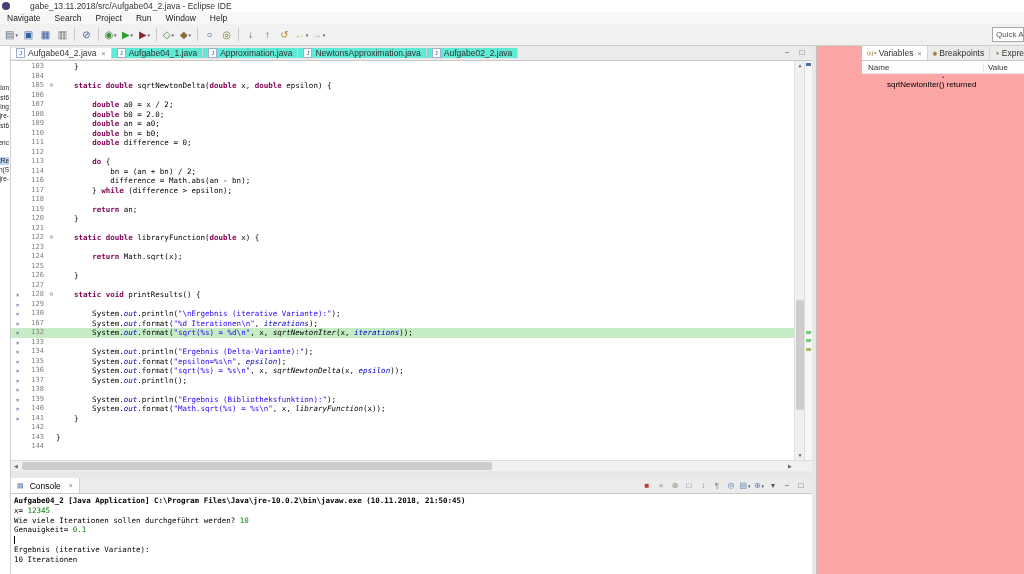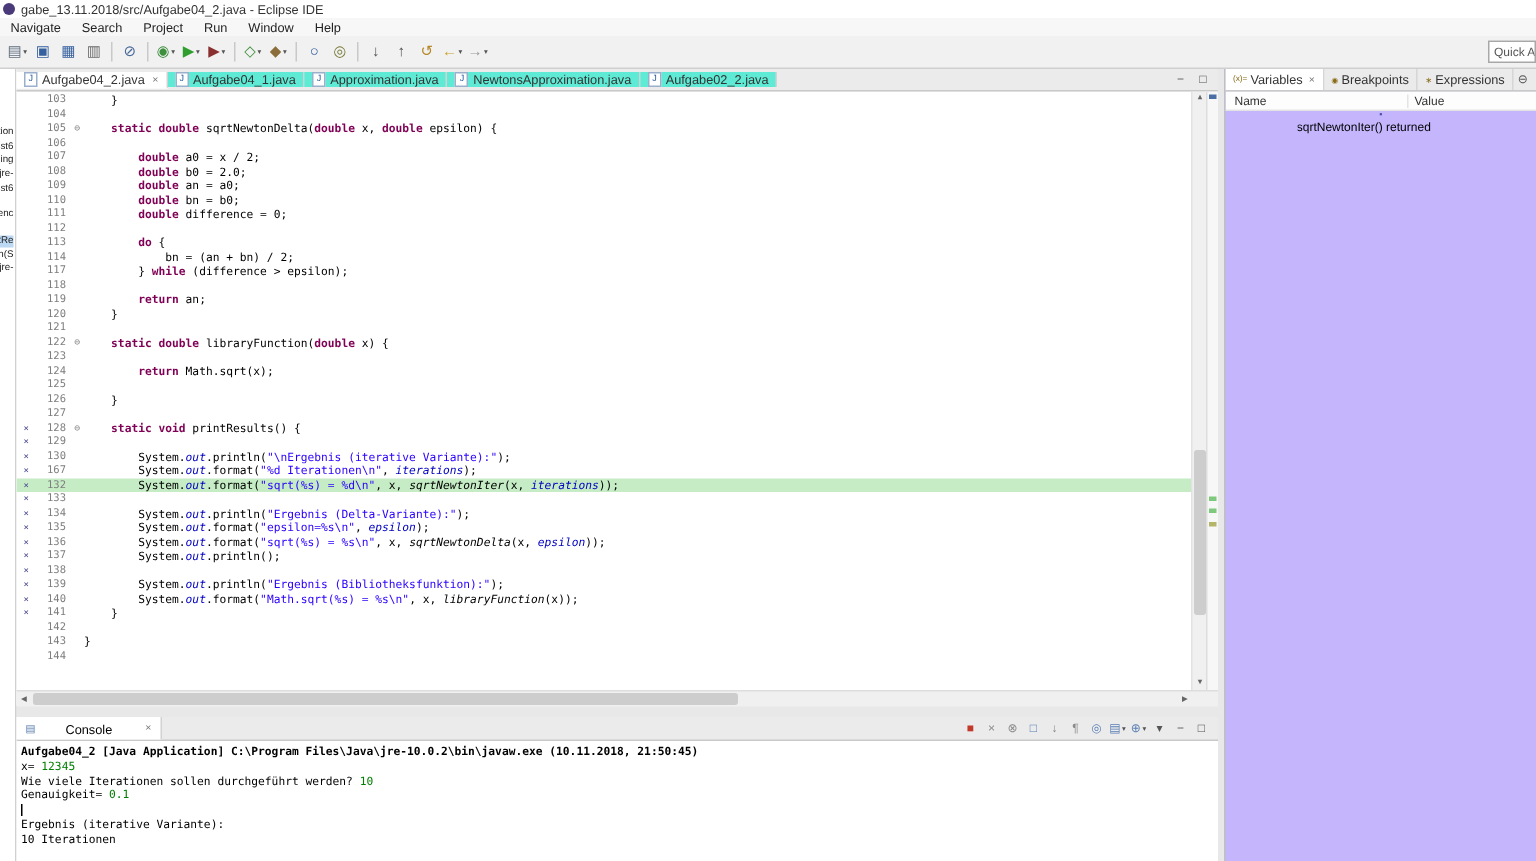--- a/index.html
+++ b/index.html
@@ -1,21 +1,21 @@
 <!DOCTYPE html>
 <html><head>
 <meta charset="utf-8">
 <style>
   html,body{margin:0;padding:0;}
   body{width:1024px;height:574px;position:relative;overflow:hidden;background:#e8e8e8;
        font-family:"Liberation Sans",sans-serif;-webkit-font-smoothing:antialiased;}
 
   
   .titlebar{position:absolute;top:0;left:0;right:0;height:12px;background:#ffffff;
-            display:flex;align-items:center;gap:4px;padding-left:2px;font-size:8.5px;color:#333;}
+            display:flex;align-items:center;gap:20px;padding-left:2px;font-size:8.5px;color:#333;}
   .app-icon{width:8px;height:8px;border-radius:50%;background:#4a3a7a;flex:none;}
   .menubar{position:absolute;top:12px;left:0;right:0;height:12px;background:#f7f7f7;
            display:flex;align-items:center;font-size:8.5px;color:#222;}
   .menu-item{padding:0 7px;cursor:default;}
   .toolbar{position:absolute;top:24px;left:0;right:0;height:21px;background:#f1f1f1;
            border-bottom:1px solid #cfcfcf;display:flex;align-items:center;padding-left:3px;}
   .tb-icon{min-width:15px;height:16px;display:inline-flex;align-items:center;justify-content:center;
            font-size:10px;margin:0 1px;cursor:default;line-height:16px;}
   .tb-dd{font-size:5px;color:#555;margin-left:1px;}
   .tb-sep{width:1px;height:13px;background:#c9c9c9;margin:0 3px;display:inline-block;}
@@ -67,36 +67,36 @@
   .hsb{height:10px;background:#f0f0f0;border-top:1px solid #ddd;position:relative;}
   .hsb-arrow{position:absolute;top:0;width:10px;height:10px;font-size:5px;color:#666;text-align:center;line-height:10px;}
   .hsb-left{left:0;} .hsb-right{right:17px;}
   .hsb-thumb{position:absolute;left:11px;top:1px;height:8px;width:470px;background:#cdcdcd;border-radius:2px;}
 
   
   .console-region{position:absolute;top:478px;left:11px;width:801px;bottom:0;background:#fff;
                   display:flex;flex-direction:column;overflow:hidden;}
   .console-tabrow{height:15px;background:#ebebeb;border-bottom:1px solid #c9c9c9;display:flex;
                   align-items:center;font-size:8.5px;flex:none;}
-  .ctab{display:flex;align-items:center;gap:20px;background:#fff;height:100%;padding:0 6px;
+  .ctab{display:flex;align-items:center;gap:6px;background:#fff;height:100%;padding:0 6px;
         border-right:1px solid #d2d2d2;}
   .ctab-icon{font-size:7px;color:#4a6fa5;}
   .console-icons{margin-left:auto;display:flex;align-items:center;padding-right:4px;font-size:8px;}
   .console-icons .tb-icon{min-width:12px;height:13px;font-size:8px;}
   .console-body{flex:1;font-family:"DejaVu Sans Mono",monospace;font-size:7.5px;line-height:9.8px;
                 padding:2px 0 0 3px;overflow:hidden;}
   .console-header{font-weight:bold;color:#000;white-space:pre;overflow:hidden;}
   .con-line{white-space:pre;height:9.8px;}
   .seg-in{color:#007f00;}
   .seg-t{color:#000;}
   .caret{display:inline-block;width:1px;height:8px;background:#000;vertical-align:middle;}
 
   
-  .right-region{position:absolute;top:46px;left:816px;right:0;bottom:0;background:#c4b5fd;
-                border-left:1px solid #c0c0c0;overflow:hidden;}
+  .right-region{position:absolute;top:46px;left:816px;right:0;bottom:0;background:#fca5a5;
+                border-left:1px solid #c0c0c0;overflow:hidden;padding-left:45px;}
   .rtab{display:flex;align-items:center;gap:2px;padding:0 5px;height:100%;color:#333;
         border-right:1px solid #d6d6d6;white-space:nowrap;}
   .rtab.active{background:#fff;}
   .rtab-icon{font-size:5.5px;color:#8a6d1a;}
   .vtable-header{display:flex;height:12px;border-bottom:1px solid #e4e4e4;font-size:8px;color:#333;
                  align-items:center;background:#fdfdfd;}
   .vcol-name{width:122px;padding-left:6px;border-right:1px solid #e4e4e4;box-sizing:border-box;}
   .vcol-value{flex:1;padding-left:4px;}
   .vrow{display:flex;height:12px;font-size:8px;align-items:center;color:#000;flex-direction:column;}
   .vrow-icon{width:10px;font-size:6px;color:#5050b0;text-align:center;flex:none;}
@@ -193,20 +193,21 @@
         <div class="cl"><span class="gm"></span><span class="ln">105</span><span class="fold">⊖</span><span class="codeln"><span class="tok-t">    </span><span class="tok-k">static</span><span class="tok-t"> </span><span class="tok-k">double</span><span class="tok-t"> sqrtNewtonDelta(</span><span class="tok-k">double</span><span class="tok-t"> x, </span><span class="tok-k">double</span><span class="tok-t"> epsilon) {</span></span></div>
         <div class="cl"><span class="gm"></span><span class="ln">106</span><span class="fold"></span><span class="codeln"></span></div>
         <div class="cl"><span class="gm"></span><span class="ln">107</span><span class="fold"></span><span class="codeln"><span class="tok-t">        </span><span class="tok-k">double</span><span class="tok-t"> a0 = x / 2;</span></span></div>
         <div class="cl"><span class="gm"></span><span class="ln">108</span><span class="fold"></span><span class="codeln"><span class="tok-t">        </span><span class="tok-k">double</span><span class="tok-t"> b0 = 2.0;</span></span></div>
         <div class="cl"><span class="gm"></span><span class="ln">109</span><span class="fold"></span><span class="codeln"><span class="tok-t">        </span><span class="tok-k">double</span><span class="tok-t"> an = a0;</span></span></div>
         <div class="cl"><span class="gm"></span><span class="ln">110</span><span class="fold"></span><span class="codeln"><span class="tok-t">        </span><span class="tok-k">double</span><span class="tok-t"> bn = b0;</span></span></div>
         <div class="cl"><span class="gm"></span><span class="ln">111</span><span class="fold"></span><span class="codeln"><span class="tok-t">        </span><span class="tok-k">double</span><span class="tok-t"> difference = 0;</span></span></div>
         <div class="cl"><span class="gm"></span><span class="ln">112</span><span class="fold"></span><span class="codeln"></span></div>
         <div class="cl"><span class="gm"></span><span class="ln">113</span><span class="fold"></span><span class="codeln"><span class="tok-t">        </span><span class="tok-k">do</span><span class="tok-t"> {</span></span></div>
         <div class="cl"><span class="gm"></span><span class="ln">114</span><span class="fold"></span><span class="codeln"><span class="tok-t">            bn = (an + bn) / 2;</span></span></div>
+        <div class="cl"><span class="gm"></span><span class="ln">116</span><span class="fold"></span><span class="codeln"><span class="tok-t">            difference = Math.abs(an - bn);</span></span></div>
         <div class="cl"><span class="gm"></span><span class="ln">117</span><span class="fold"></span><span class="codeln"><span class="tok-t">        } </span><span class="tok-k">while</span><span class="tok-t"> (difference &gt; epsilon);</span></span></div>
         <div class="cl"><span class="gm"></span><span class="ln">118</span><span class="fold"></span><span class="codeln"></span></div>
         <div class="cl"><span class="gm"></span><span class="ln">119</span><span class="fold"></span><span class="codeln"><span class="tok-t">        </span><span class="tok-k">return</span><span class="tok-t"> an;</span></span></div>
         <div class="cl"><span class="gm"></span><span class="ln">120</span><span class="fold"></span><span class="codeln"><span class="tok-t">    }</span></span></div>
         <div class="cl"><span class="gm"></span><span class="ln">121</span><span class="fold"></span><span class="codeln"></span></div>
         <div class="cl"><span class="gm"></span><span class="ln">122</span><span class="fold">⊖</span><span class="codeln"><span class="tok-t">    </span><span class="tok-k">static</span><span class="tok-t"> </span><span class="tok-k">double</span><span class="tok-t"> libraryFunction(</span><span class="tok-k">double</span><span class="tok-t"> x) {</span></span></div>
         <div class="cl"><span class="gm"></span><span class="ln">123</span><span class="fold"></span><span class="codeln"></span></div>
         <div class="cl"><span class="gm"></span><span class="ln">124</span><span class="fold"></span><span class="codeln"><span class="tok-t">        </span><span class="tok-k">return</span><span class="tok-t"> Math.sqrt(x);</span></span></div>
         <div class="cl"><span class="gm"></span><span class="ln">125</span><span class="fold"></span><span class="codeln"></span></div>
         <div class="cl"><span class="gm"></span><span class="ln">126</span><span class="fold"></span><span class="codeln"><span class="tok-t">    }</span></span></div>

